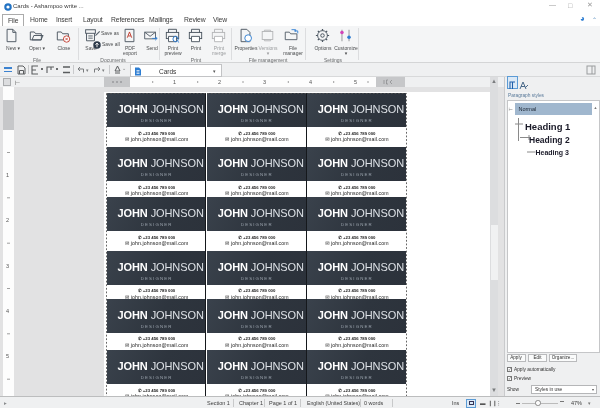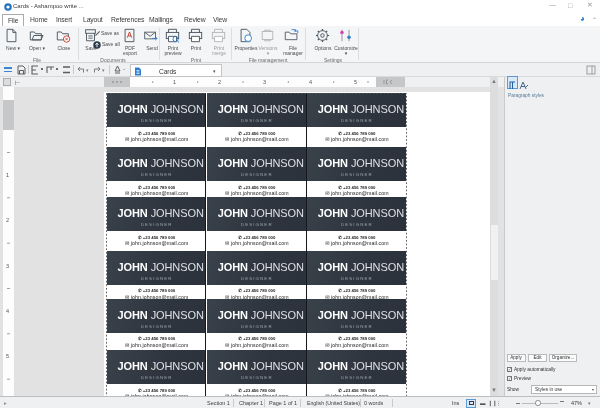--- a/index.html
+++ b/index.html
@@ -511,20 +511,33 @@
           <path d="M2 9 V2 H7 M4.5 9 V2" stroke="#1f5faa" stroke-width="1.05" fill="none"></path>
         </svg>
     </div>
     <div class="abs" style="left:14px;top:0px;width:11px;height:12px;">
       <svg width="10" height="11" viewBox="0 0 10 11">
           <path d="M1 9 L4 2 L7 9 M2 6.5 H6" stroke="#4a6a8a" stroke-width="1" fill="none"></path>
           <path d="M6 8 L9 5" stroke="#4a6a8a" stroke-width="1"></path>
         </svg>
     </div>
     <div id="sb-label">Paragraph styles</div>
+    <div id="sb-list">
+      <div class="abs" style="left:1px;top:5px;font-size:5px;color:#888;">⊢</div>
+      <div id="sb-sel">
+          <div class="abs" style="left:4px;top:3px;font-size:5.5px;color:#1a2432;">Normal</div>
+        </div>
+      <div class="abs" style="left:86px;top:4px;font-size:4px;color:#777;">▲</div>
+      <svg class="abs" style="left:0px;top:0px" width="35" height="56">
+        <path d="M10.5 17 v23 M7 23 h8 M12 36.5 h9 M21 34 v5 M19 51 h8.5" stroke="#8a8a8a" stroke-width="1" fill="none"></path>
+      </svg>
+      <div class="abs" style="left:17.5px;top:19.5px;font-size:9.5px;font-weight:bold;color:#1a1a28;">Heading 1</div>
+      <div class="abs" style="left:21.5px;top:33.5px;font-size:8.5px;font-weight:bold;color:#1a1a28;">Heading 2</div>
+      <div class="abs" style="left:28px;top:47.5px;font-size:7px;font-weight:bold;color:#1a1a28;">Heading 3</div>
+    </div>
     <div class="sb-btn" style="left:1.5px;width:19px;">Apply</div>
     <div class="sb-btn" style="left:23px;width:19px;">Edit</div>
     <div class="sb-btn" style="left:44px;width:28px;">Organize...</div>
     <div class="sb-check" style="top:290px;">✓</div>
     <div class="sb-ctext" style="top:290px;">Apply automatically</div>
     <div class="sb-check" style="top:299px;">✓</div>
     <div class="sb-ctext" style="top:299px;">Preview</div>
     <div class="sb-ctext" style="left:2px;top:310px;">Show</div>
     <div id="sb-show">Styles in use<span style="position:absolute;right:2px;font-size:4px;color:#555;">▾</span></div>
   </div>

